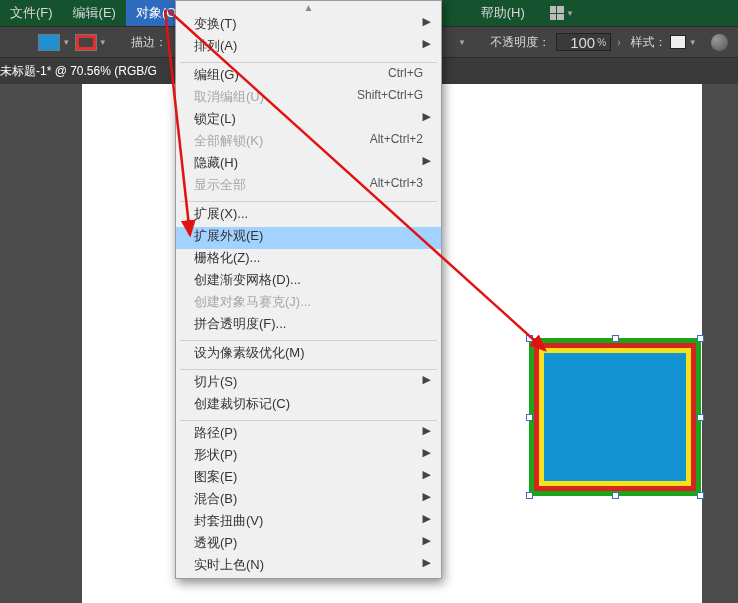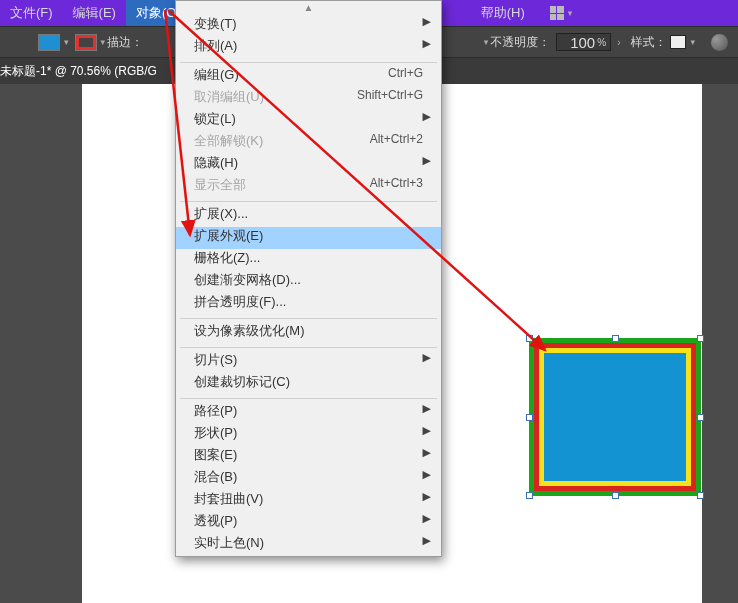--- a/index.html
+++ b/index.html
@@ -1,30 +1,30 @@
 <!DOCTYPE html>
 <html><head>
 <meta charset="utf-8">
 <style>
   * { box-sizing: border-box; margin: 0; padding: 0; font-family: "Microsoft YaHei", "SimSun", sans-serif; }
   html, body { width: 738px; height: 603px; overflow: hidden; background: #434343; }
-  .menubar { height: 26px; background: #6d28d9; display: flex; align-items: center; color: #d8d8d8; font-size: 13px; }
+  .menubar { height: 26px; background: #14532d; display: flex; align-items: center; color: #d8d8d8; font-size: 13px; }
   .menu-item { padding: 4px 10px; cursor: default; }
   .menu-item.active { background: #2d6bbf; color: #fff; }
   .layout-icon { margin-left: 15px; display:flex; align-items:center; gap:4px; }
   .layout-grid { width:14px; height:14px; display:grid; grid-template-columns:1fr 1fr; grid-template-rows:1fr 1fr; gap:1px; }
   .layout-grid span { background:#bbb; }
   .chev { font-size:9px; color:#aaa; }
   .toolbar { height: 32px; background: #434343; display: flex; align-items: center; padding: 0 10px; color:#d8d8d8; font-size:12px; border-top:1px solid #2b2b2b; border-bottom:1px solid #2b2b2b; }
   .swatch { width:22px; height:17px; border:1px solid #777; display:inline-block; }
   .swatch-fill { background:#1e90d2; margin-left:28px; }
   .swatch-stroke { background:#434343; position:relative; margin-left:4px; }
   .swatch-stroke::before { content:""; position:absolute; inset:0; border:3px solid #e03030; }
   .mini-chev { margin:0 2px 0 4px; font-size:9px; color:#aaa; }
-  .toolbar-label { margin-left:0; }
+  .toolbar-label { margin-left:24px; }
   .opacity-box { display:flex; align-items:center; margin-left:6px; background:#3a3a3a; border:1px solid #222; height:18px; }
   .opacity-box input { width:40px; background:transparent; border:none; color:#ddd; font-size:15px; text-align:right; padding-right:2px; }
   .opacity-box .pct { padding:0 4px 0 0; font-size:10px; color:#ccc; }
   .style-swatch { width:16px; height:14px; background:#eee; border:1px solid #222; margin-left:4px; }
   .globe { width:17px; height:17px; border-radius:50%; background:radial-gradient(circle at 30% 30%, #999, #555); margin-left:14px; }
   .doc-tab { height: 26px; background:#3a3a3a; color:#ffffff; font-size:12px; display:flex; align-items:center; padding:0 0; }
   .canvas-area { position:absolute; left:0; right:0; top:84px; bottom:0; background:#4b4b4b; }
   .paper { position:absolute; left:82px; top:0; bottom:0; width:620px; background:#fff; }
   
   .dropdown { position:absolute; left:175px; top:0; width:267px; background:#f0f0f0; border:1px solid #9c9c9c; box-shadow:2px 4px 10px rgba(0,0,0,0.45); color:#333; font-size:13px; }
@@ -151,20 +151,23 @@
     </div>
   <div class="row highlight">
       <span>扩展外观(E)</span>
     </div>
   <div class="row">
       <span>栅格化(Z)...</span>
     </div>
   <div class="row">
       <span>创建渐变网格(D)...</span>
     </div>
+  <div class="row disabled">
+      <span>创建对象马赛克(J)...</span>
+    </div>
   <div class="row">
       <span>拼合透明度(F)...</span>
     </div>
   <hr>
   <div class="row">
       <span>设为像素级优化(M)</span>
     </div>
   <hr>
   <div class="row">
       <span>切片(S)</span>

